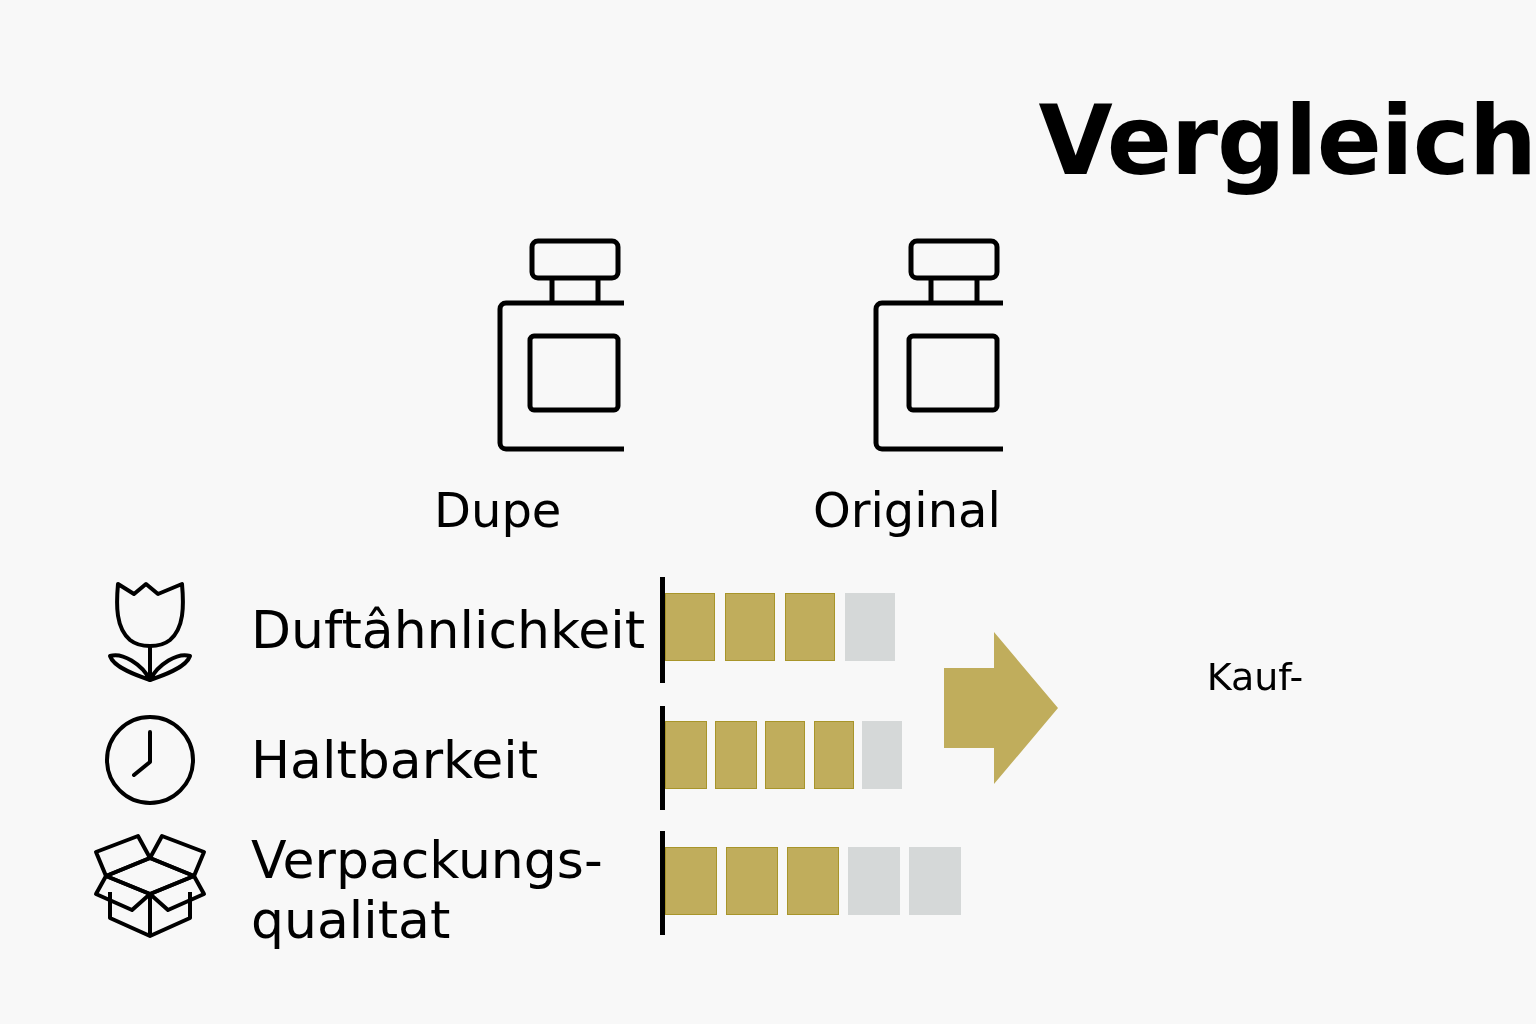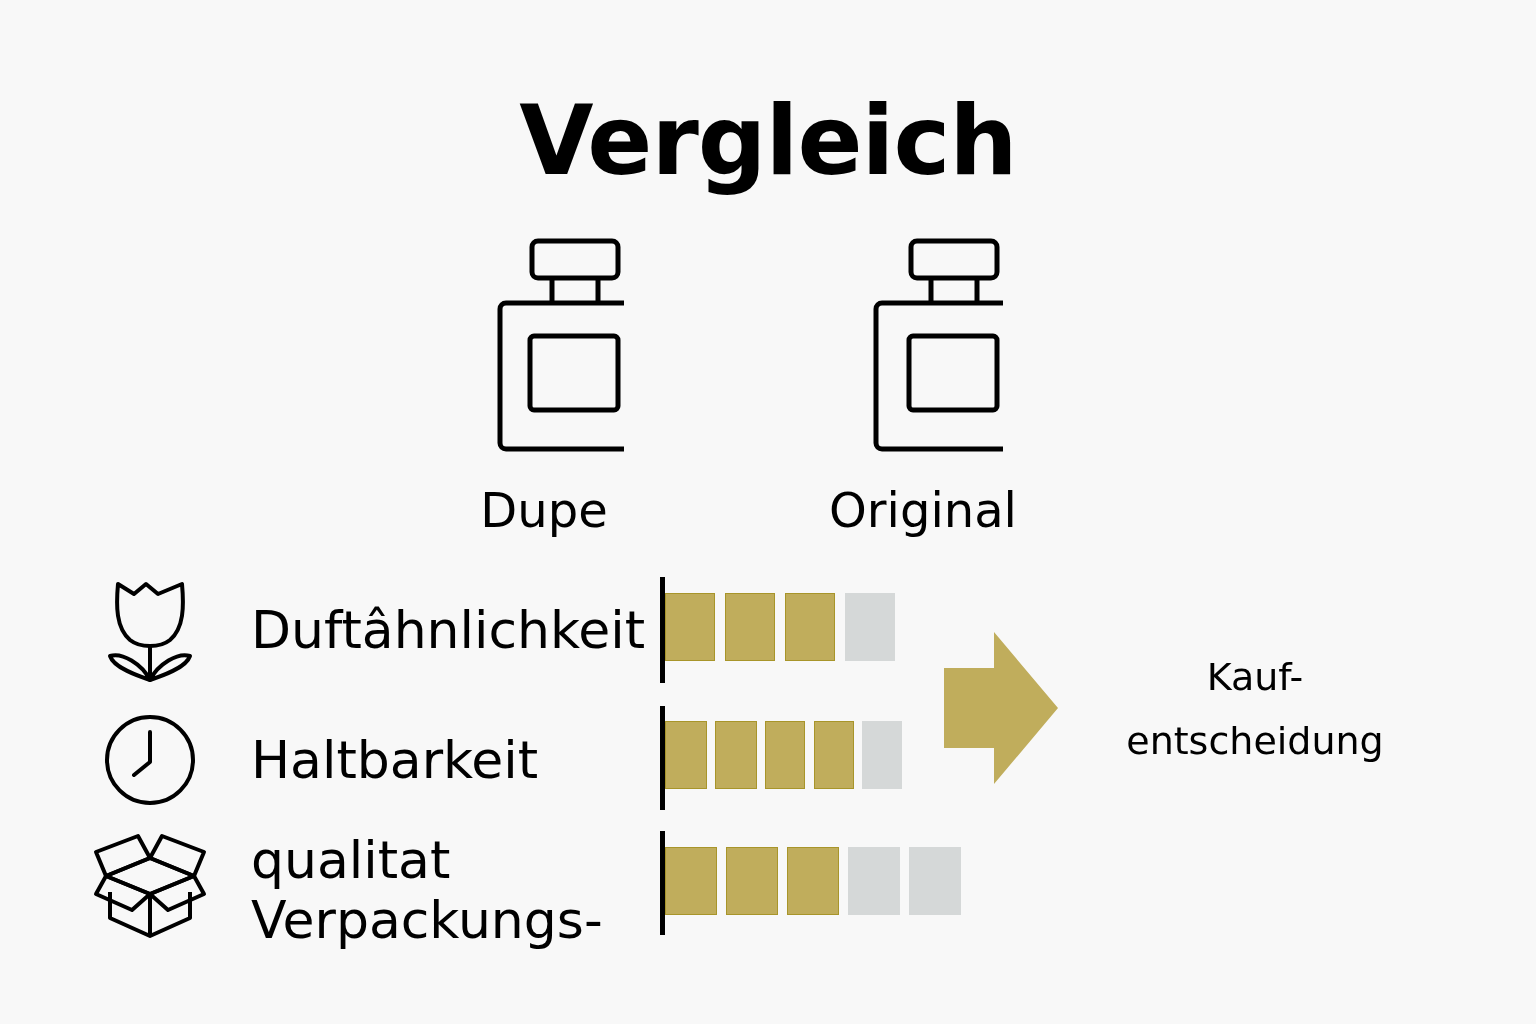--- a/index.html
+++ b/index.html
@@ -1,24 +1,24 @@
 <!DOCTYPE html>
 <html><head>
 <meta charset="utf-8">
 <style>
   html, body { margin:0; padding:0; }
   body {
     width:1536px; height:1024px; background:#f8f8f8; position:relative; overflow:hidden;
     font-family:"DejaVu Sans", "Liberation Sans", sans-serif; color:#000;
   }
   .title {
-    position:absolute; left:0; width:1536px; top:86px; text-align:center;
+    position:absolute; left:0; width:1536px; top:86px; text-align:right;
     font-size:96px; font-weight:bold; letter-spacing:-1px; line-height:110px;
   }
-  .product { position:absolute; top:236px; width:220px; text-align:center; }
+  .product { position:absolute; top:236px; width:220px; }
   .product svg { display:block; margin:0 auto; }
   .product-label { font-size:48px; line-height:56px; margin-top:26px; }
   .row-icon { position:absolute; }
   .row-label { position:absolute; left:251px; font-size:52px; line-height:60px; }
   .axis { position:absolute; left:660px; width:5px; background:#000; }
   .bars { position:absolute; left:665px; display:flex; }
   .seg { height:68px; margin-right:10px; box-sizing:border-box; }
   .seg.on { border:1px solid #a8952a; }
   .decision-arrow { position:absolute; left:944px; top:632px; }
   .decision-label { position:absolute; left:1070px; top:645px; width:370px; text-align:center; font-size:38px; line-height:64px; }
@@ -84,31 +84,30 @@
     <polygon points="58,26 14,44 58,62 102,44"></polygon>
     <polygon points="14,44 4,20 46,4 58,26"></polygon>
     <polygon points="102,44 112,20 70,4 58,26"></polygon>
     <polygon points="14,44 4,62 40,78 58,62"></polygon>
     <polygon points="102,44 112,62 76,78 58,62"></polygon>
     <polyline points="18,60 18,86 58,104 98,86 98,60"></polyline>
     <line x1="58" y1="62" x2="58" y2="104"></line>
   </g>
 </svg>
 <div class="row-label" style="top:830px;">
+  <div>Verpackungs-</div>
   <div>qualitat</div>
-  <div>Verpackungs-</div>
 </div>
 <div class="axis" style="top:831px; height:104px;"></div>
 <div class="bars" style="top:847px;">
   <div class="seg on" style="width:52px; margin-right:9px; background:#c0ad5c;"></div>
   <div class="seg on" style="width:52px; margin-right:9px; background:#c0ad5c;"></div>
   <div class="seg on" style="width:52px; margin-right:9px; background:#c0ad5c;"></div>
   <div class="seg" style="width:52px; margin-right:9px; background:#d5d8d8;"></div>
   <div class="seg" style="width:52px; background:#d5d8d8;"></div>
 </div>
 
 <svg class="decision-arrow" width="116" height="154" viewBox="0 0 116 154">
   <polygon points="0,36 50,36 50,0 114,76 50,152 50,116 0,116" fill="#c0ad5c"></polygon>
 </svg>
 <div class="decision-label">
   <div>Kauf-</div>
-  <div>entscheidung</div>
 </div>
 
 </body></html>

